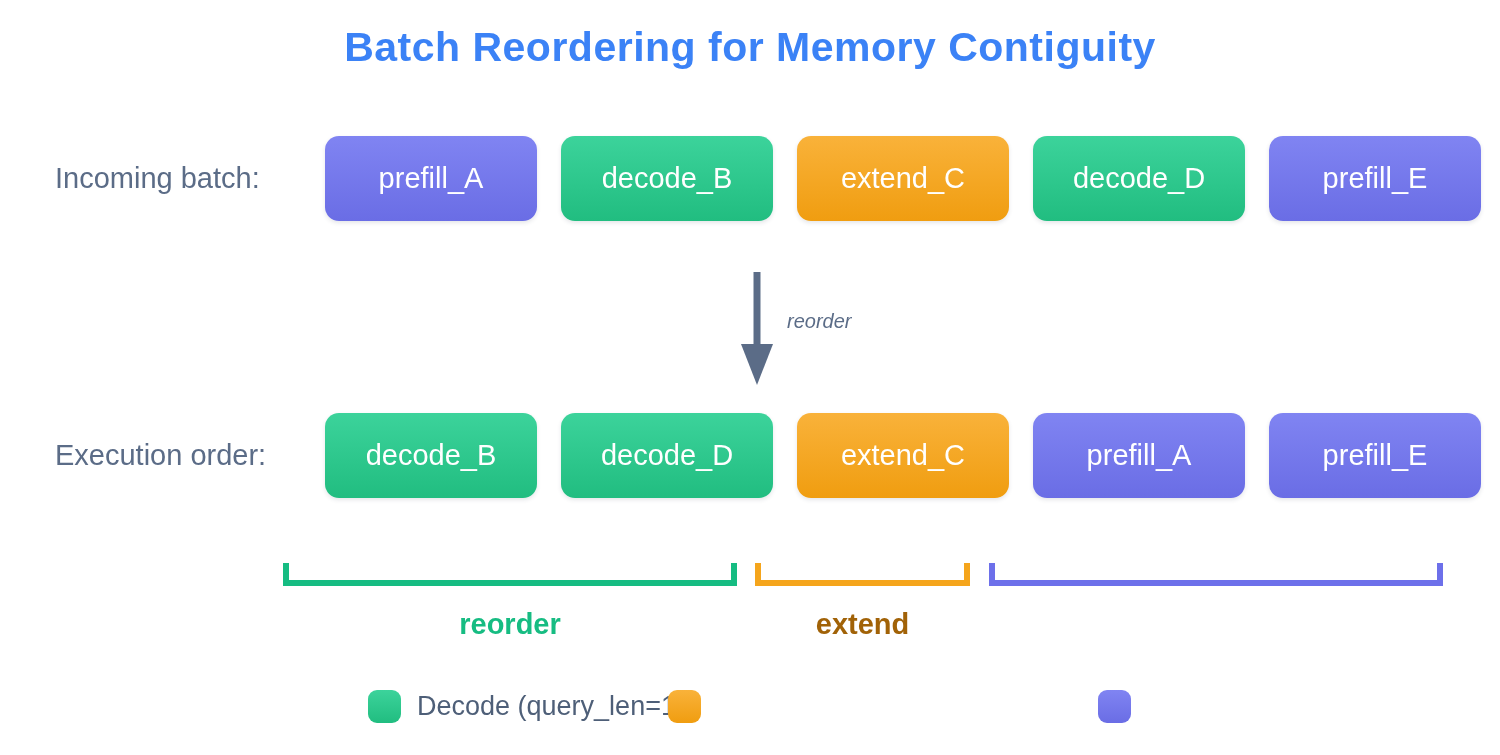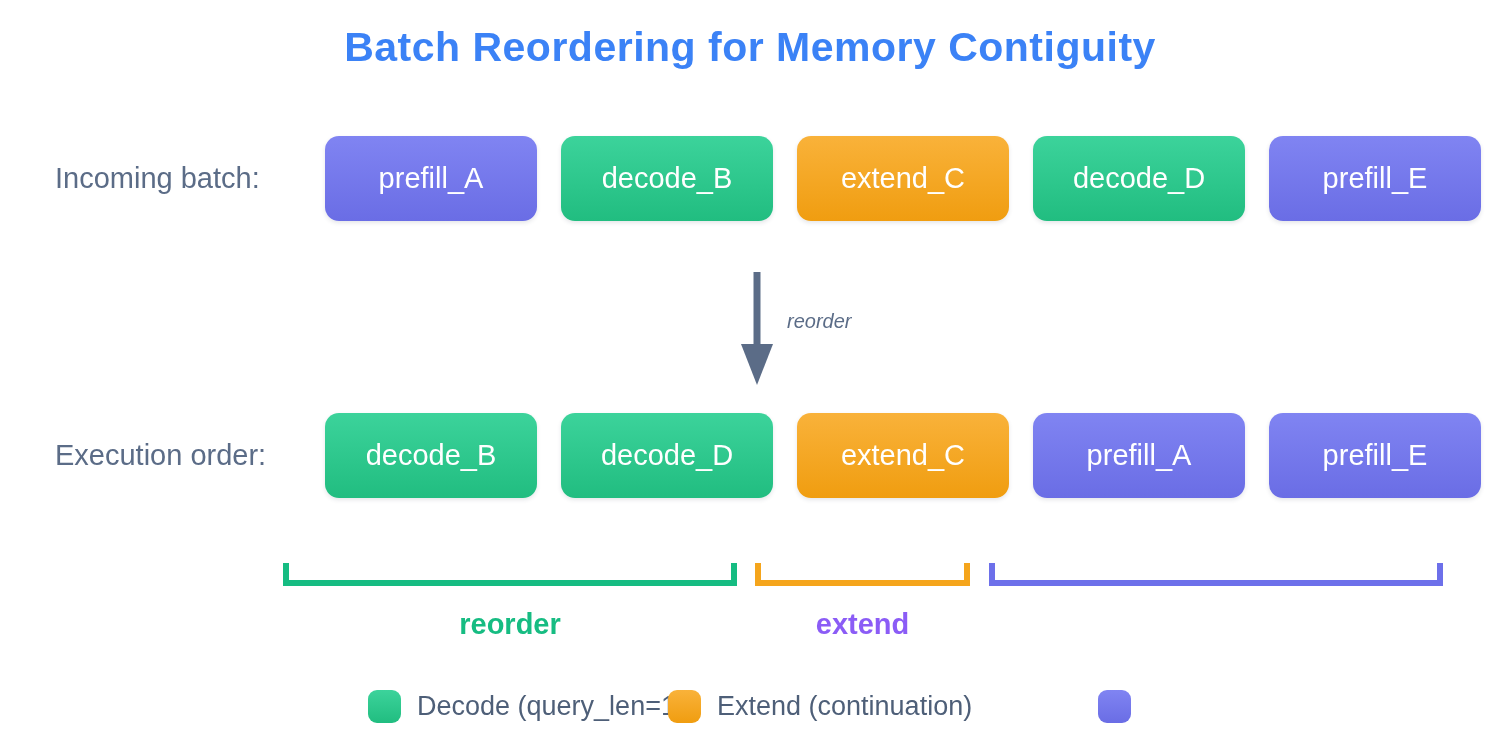--- a/index.html
+++ b/index.html
@@ -96,21 +96,21 @@
   .bracket.prefill { left: 989px; width: 442px; border-color: #6d70ea; }
 
   .bracket-label {
     position: absolute;
     top: 608px;
     font-size: 29px;
     font-weight: 700;
     text-align: center;
   }
   .bracket-label.decode  { left: 283px; width: 454px; color: #16bc82; }
-  .bracket-label.extend  { left: 755px; width: 215px; color: #8b5cf6; }
+  .bracket-label.extend  { left: 755px; width: 215px; color: #a16207; }
   .bracket-label.prefill { left: 989px; width: 454px; color: #6d70ea; }
 
   .legend-item {
     position: absolute;
     top: 690px;
     display: flex;
     align-items: center;
     gap: 16px;
   }
   .legend-item.decode  { left: 368px; }
@@ -174,19 +174,18 @@
 
   <div class="bracket-label decode">reorder</div>
   <div class="bracket-label extend">extend</div>
 
   <div class="legend-item decode">
     <span class="swatch decode"></span>
     <span class="legend-text">Decode (query_len=1)</span>
   </div>
   <div class="legend-item extend">
     <span class="swatch extend"></span>
-    <span class="legend-text">Extend (continuation)</span>
   </div>
   <div class="legend-item prefill">
     <span class="swatch prefill"></span>
   </div>
 
 </div>
 
 </body></html>

